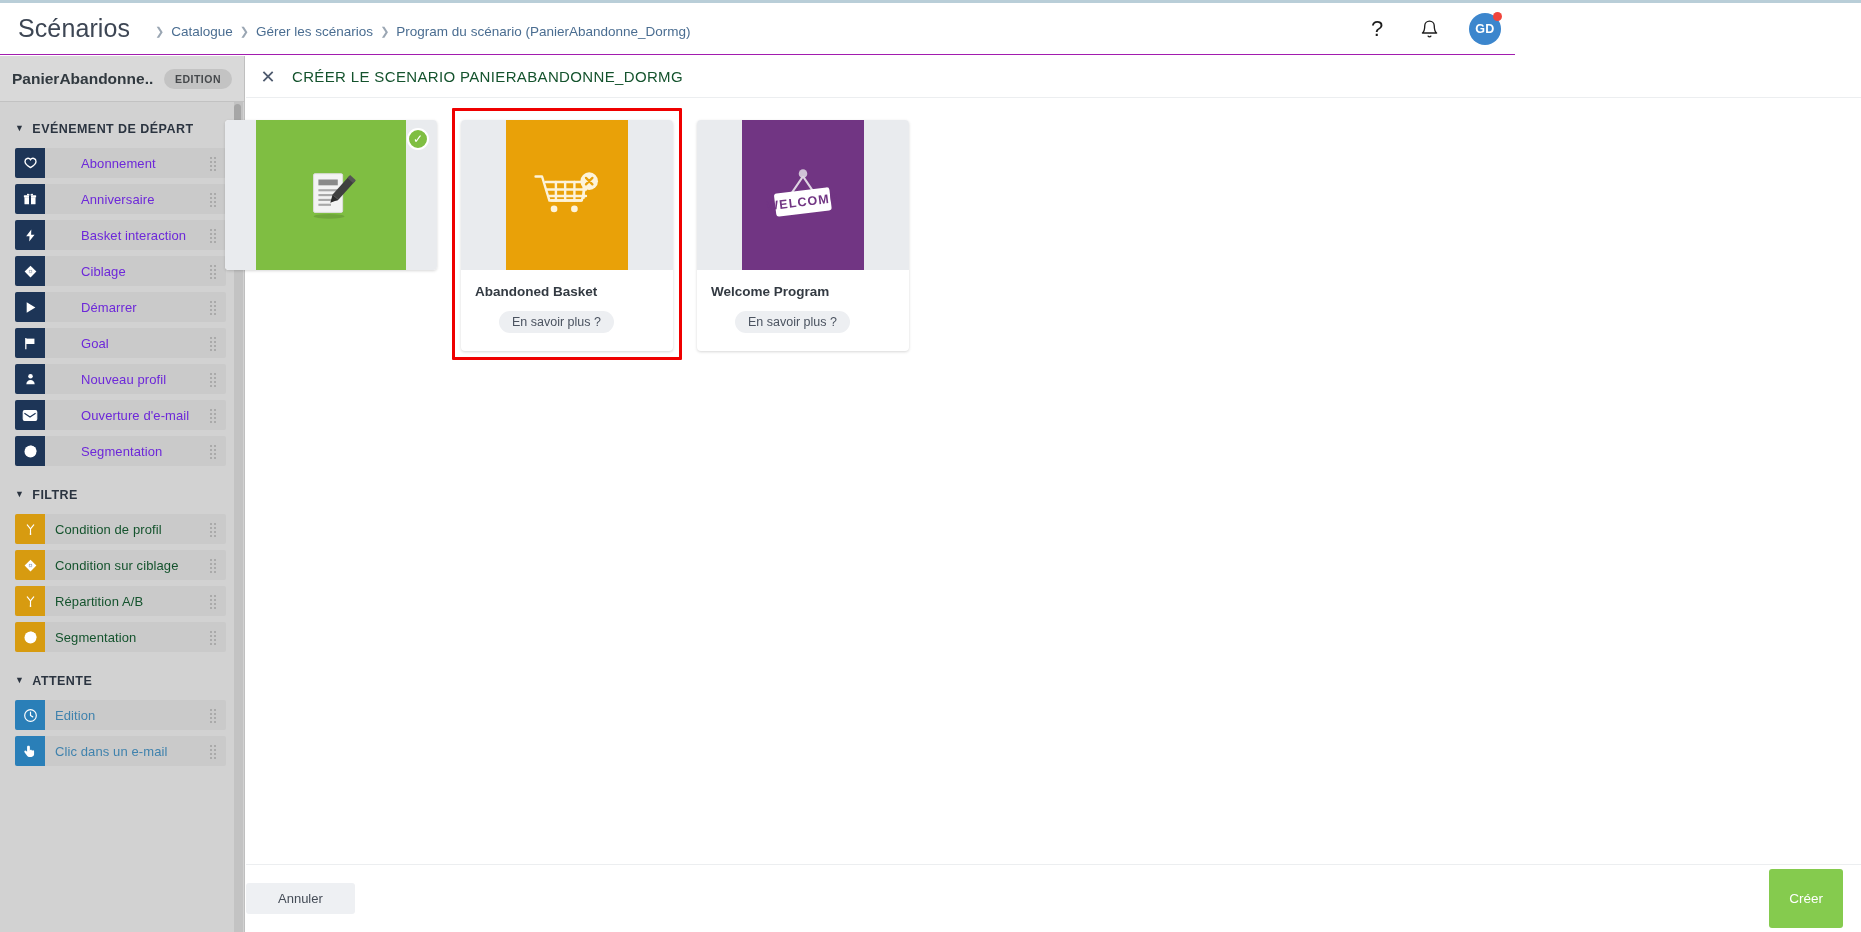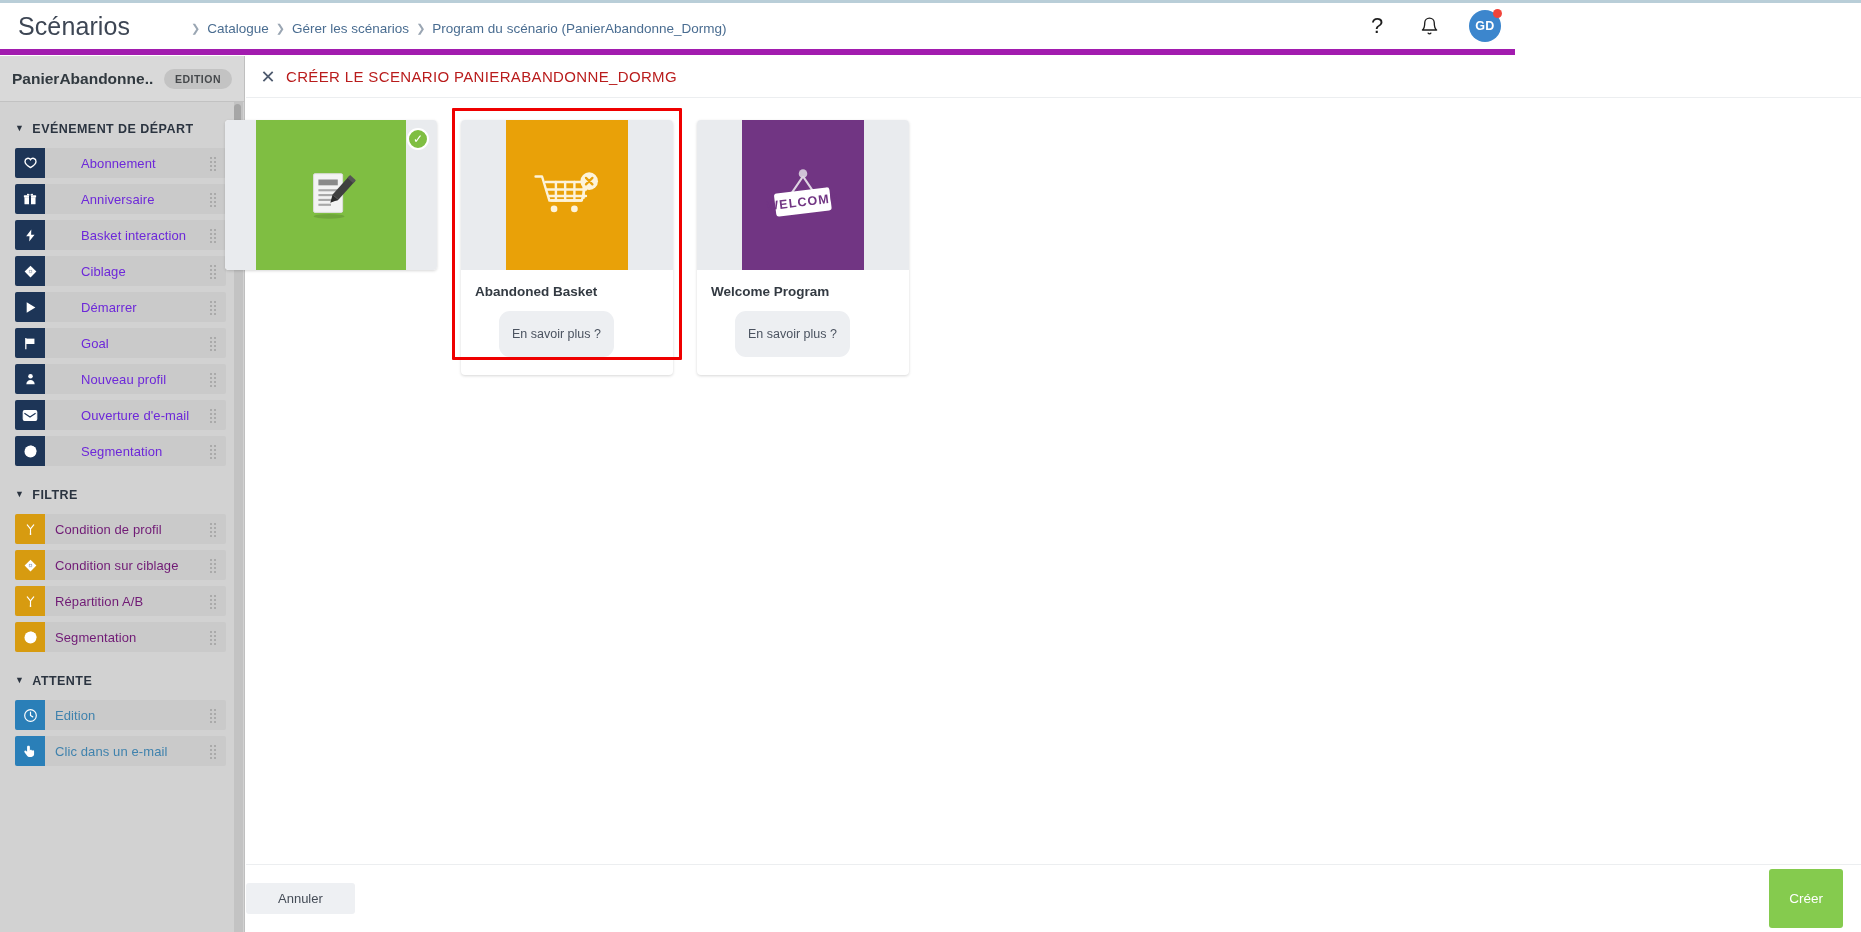--- a/index.html
+++ b/index.html
@@ -13,22 +13,22 @@
   
   #app { position: relative; width: 1861px; height: 932px; }
 
   #top-accent {
     position: absolute; left: 0; top: 0; width: 1861px; height: 3px;
     background: #b9ced8;
   }
   #header {
     position: absolute; left: 0; top: 3px; width: 1515px; height: 52px;
     background: #ffffff;
-    border-bottom: 6px solid #a21caf;
-    display: flex; align-items: center; gap: 36px;
+    border-bottom: 1px solid #a21caf;
+    display: flex; align-items: center;
   }
   #header-left-rail {
     position: absolute; left: 0; top: 3px; width: 4px; height: 52px;
     background: #1d2c47;
   }
   #page-title {
     margin-left: 18px;
     font-size: 25px; font-weight: 400; color: #3d4654;
     letter-spacing: .1px;
     white-space: nowrap;
@@ -143,42 +143,42 @@
   }
   .grip i {
     display:block; width:2px; height:2px; background:#a0a0a0;
     float:left; margin:1px;
   }
 
   
   .cat-start .sq { background: #1d3557; }
   .cat-start .lbl { color: #6d28d9; margin-left: 36px; }
   .cat-filter .sq { background: #d79b10; }
-  .cat-filter .lbl { color: #701a75; }
+  .cat-filter .lbl { color: #14532d; }
   .cat-wait .sq { background: #2a7fb8; }
   .cat-wait .lbl { color: #3f82ad; }
 
   .sq svg { display:block; }
 
   
   #main {
     position: absolute; left: 246px; top: 56px;
     width: 1615px; height: 876px; background: #ffffff;
   }
   #main-head {
     height: 42px; display: flex; align-items: center;
     padding-left: 12px; border-bottom: 1px solid #eceef0;
   }
   #close-icon {
     font-size: 18px; color: #4e5a6e; cursor: pointer;
     width: 20px; text-align: center; font-weight: 400;
   }
   #main-title {
-    margin-left: 8px;
-    font-size: 15px; letter-spacing: .35px; color: #b91c1c;
+    margin-left: 14px;
+    font-size: 15px; letter-spacing: .35px; color: #14532d;
     white-space: nowrap;
   }
 
   #cards {
     display: flex; gap: 24px;
     padding: 22px 0 0 4px;
     margin-left: -25px;
   }
   .card-slot { position: relative; width: 212px; }
   .card {
@@ -198,21 +198,21 @@
     display: flex; align-items: center; justify-content: center;
   }
   .card-body { padding: 14px 14px 18px 14px; min-height: 78px; }
   .card-name {
     font-size: 13.5px; font-weight: 700; color: #333a42;
     white-space: nowrap;
   }
   .learn-more {
     display: inline-block; margin-top: 12px; margin-left: 24px;
     background: #edeff2; color: #4b5360;
-    font-size: 12.5px; padding: 16px 13px; border-radius: 11px;
+    font-size: 12.5px; padding: 4px 13px; border-radius: 11px;
     cursor: pointer; border: none;
     font-family: "Liberation Sans", sans-serif;
   }
   .check-badge {
     position: absolute; right: 8px; top: 8px;
     width: 22px; height: 22px; border-radius: 50%;
     background: #7fbe42; border: 2px solid #ffffff;
     display: flex; align-items: center; justify-content: center;
     color: #ffffff; font-size: 12px; line-height: 1;
   }

